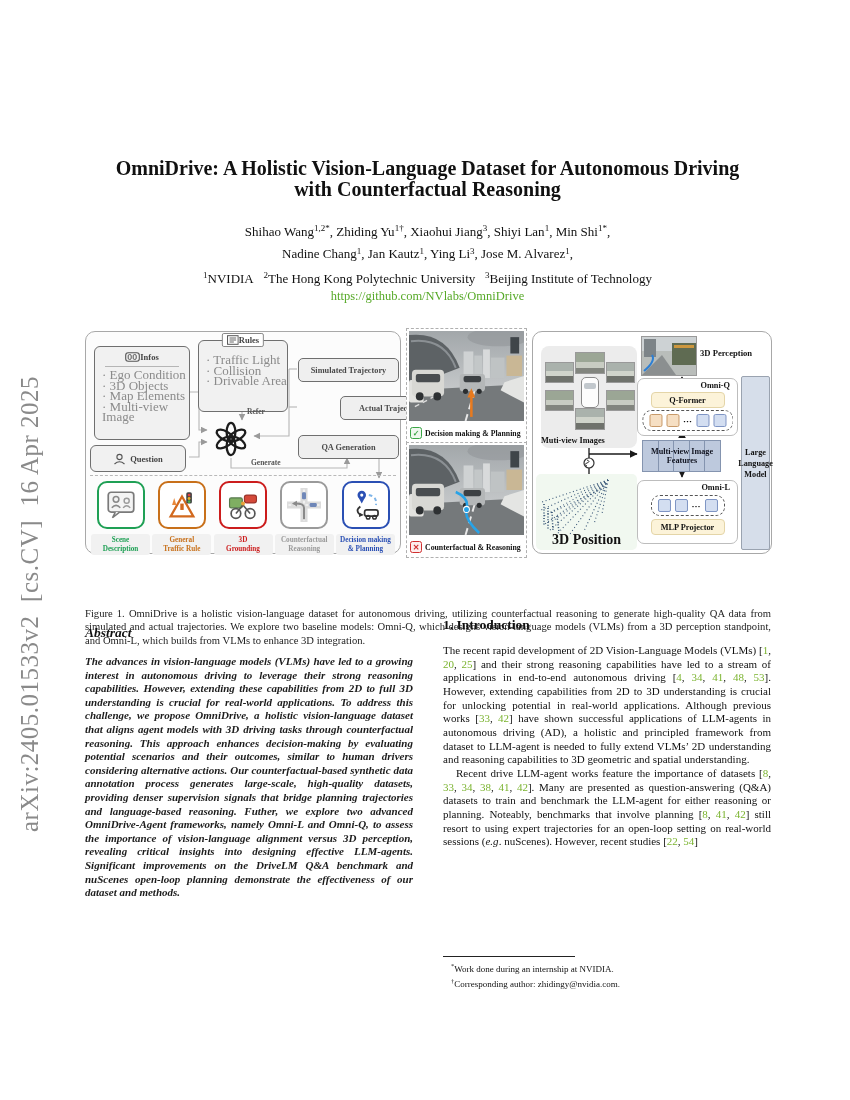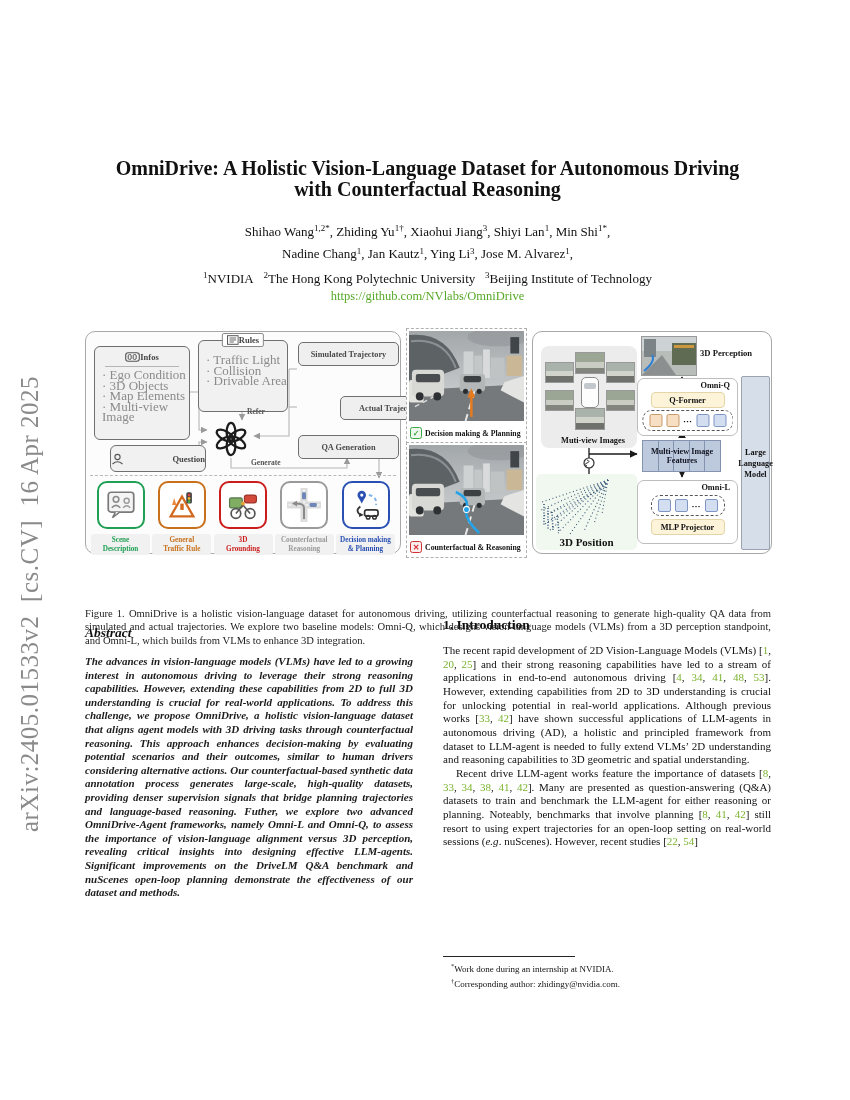--- a/index.html
+++ b/index.html
@@ -24,21 +24,21 @@
             font-weight:bold;font-size:10px;color:#555;margin-top:45px;}
   .gbox{position:absolute;background:#F1F1F1;border:1.1px solid #6f6f6f;border-radius:6px;}
   .gbox .hd{display:flex;align-items:center;justify-content:center;gap:0;font-weight:bold;font-size:8.5px;color:#444;}
   .infos{left:8px;top:14px;width:94px;height:92px;}
   .infos .hd{padding-top:5px;border-bottom:1px solid #b5b5b5;padding-bottom:4px;margin:0 10px;}
   .glist{padding:3px 0 0 7px;font-size:13px;line-height:10.5px;color:#8b8b8b;}
   .rules{left:112px;top:8px;width:88px;height:70px;}
   .rules .hd{position:absolute;top:-8px;left:50%;transform:translateX(-50%);background:#fff;border:1px solid #888;
              border-radius:2px;padding:1px 4px;white-space:nowrap;}
   .rules .glist{padding-top:14px;}
-  .question{left:24px;top:113px;width:94px;height:25px;display:flex;align-items:center;justify-content:space-between;gap:4px;
+  .question{left:4px;top:113px;width:94px;height:25px;display:flex;align-items:center;justify-content:center;gap:4px;
             font-weight:bold;font-size:8.5px;color:#444;}
   .trajbox{position:absolute;left:212px;width:99px;height:22px;background:#EFEFEF;border:1.1px solid #6f6f6f;border-radius:5px;
            display:flex;align-items:center;justify-content:center;font-weight:bold;font-size:8.3px;color:#4a4a4a;}
   .lbl-sm{position:absolute;font-weight:bold;font-size:7.5px;color:#555;}
   .divider{position:absolute;left:4px;right:4px;top:143px;border-top:1.3px dashed #b9b9b9;}
   .taskrow{position:absolute;left:5px;top:149px;width:304px;display:flex;justify-content:space-between;}
   .task{width:59px;text-align:center;}
   .task .ticon{width:44px;height:44px;border-radius:10px;border:2.6px solid;background:#fff;margin:0 auto;
                display:flex;align-items:center;justify-content:center;}
   .task .tpill{margin-top:5px;background:#F1F1F1;border-radius:3px;padding:2px 1px;font-weight:bold;
@@ -53,23 +53,23 @@
   .ck-red{border:1.2px solid var(--cross_red,#d03030);color:var(--cross_red,#d03030);background:#fdeeee;}
   
   .fp-right{left:447px;top:8px;width:238px;height:221px;background:#fff;}
   .mview{position:absolute;left:8px;top:14px;width:96px;height:102px;background:#ECECEC;border-radius:8px;}
   .mimg{position:absolute;border:0.5px solid #999;}
   .m1{background:linear-gradient(#9ba695 0 45%,#c8ccc2 45% 75%,#82857e 75%);}
   .m2{background:linear-gradient(#aab2ac 0 40%,#d0d4cb 40% 70%,#6f726c 70%);}
   .caricon{position:absolute;left:40px;top:31px;width:16px;height:29px;background:#fdfdfd;border:1px solid #8a8a8a;
            border-radius:5px;}
   .caricon:before{content:"";position:absolute;left:2px;right:2px;top:5px;height:6px;background:#c2c8cd;border-radius:2px;}
-  .mv-label{position:absolute;left:0;right:0;bottom:3px;text-align:center;font-weight:bold;font-size:8.3px;padding-left:8px;}
+  .mv-label{position:absolute;left:0;right:0;bottom:3px;text-align:left;font-weight:bold;font-size:8.3px;}
   .pos3d{position:absolute;left:3px;top:142px;width:101px;height:76px;background:#F1F8F0;border-radius:5px;}
-  .pos-label{position:absolute;left:0;right:0;bottom:2px;text-align:center;font-weight:bold;font-size:11px;}
+  .pos-label{position:absolute;left:0;right:0;bottom:2px;text-align:center;font-weight:bold;font-size:14px;}
   .feat{position:absolute;left:110px;top:108px;width:78px;height:32px;display:flex;}
   .feat .cell{flex:1;background:#BDC9DD;border:1px solid #8494af;margin-left:-1px;}
   .feat .ftext{position:absolute;inset:0;display:flex;flex-direction:column;align-items:center;justify-content:center;
                font-weight:bold;font-size:8.2px;line-height:9.5px;color:#10131f;text-align:center;}
   .subnet{position:absolute;left:104px;width:99px;background:#fff;border:1.1px solid #bdbdbd;border-radius:7px;}
   .subnet .nm{position:absolute;top:2px;right:7px;font-weight:bold;font-size:8.3px;}
   .creambox{position:absolute;left:50%;transform:translateX(-50%);width:72px;height:14px;background:#FCF3D9;
             border:1px solid #e4d5a8;border-radius:4px;display:flex;align-items:center;justify-content:center;
             font-weight:bold;font-size:8.3px;}
   .tokrow{position:absolute;left:50%;transform:translateX(-50%);border:1.2px dashed #555;border-radius:9px;
@@ -197,21 +197,21 @@
           <ellipse cx="20" cy="12.5" rx="4.6" ry="9.5" transform="rotate(120,20,20)"></ellipse>
           <ellipse cx="20" cy="12.5" rx="4.6" ry="9.5" transform="rotate(180,20,20)"></ellipse>
           <ellipse cx="20" cy="12.5" rx="4.6" ry="9.5" transform="rotate(240,20,20)"></ellipse>
           <ellipse cx="20" cy="12.5" rx="4.6" ry="9.5" transform="rotate(300,20,20)"></ellipse>
         </g>
       </svg>
 
       <div class="lbl-sm" style="left:161px;top:75px;">Refer</div>
       <div class="lbl-sm" style="left:165px;top:126px;">Generate</div>
 
-      <div class="trajbox" style="top:10px;text-align:right;">Simulated Trajectory</div>
+      <div class="trajbox" style="top:26px;text-align:right;">Simulated Trajectory</div>
       <div class="trajbox" style="top:64px;margin-left:42px;">Actual Trajectory</div>
       <div class="trajbox" style="top:103px;">QA Generation</div>
 
       <div class="divider"></div>
 
       <div class="taskrow">
         <div class="task">
           <div class="ticon" style="border-color: rgb(31, 160, 85);">
             <svg width="34" height="34" viewBox="0 0 24 24">
               <rect x="3" y="3" width="18" height="14" rx="2" fill="#f4f4f4" stroke="#7a7a7a" stroke-width="1.2"></rect>

